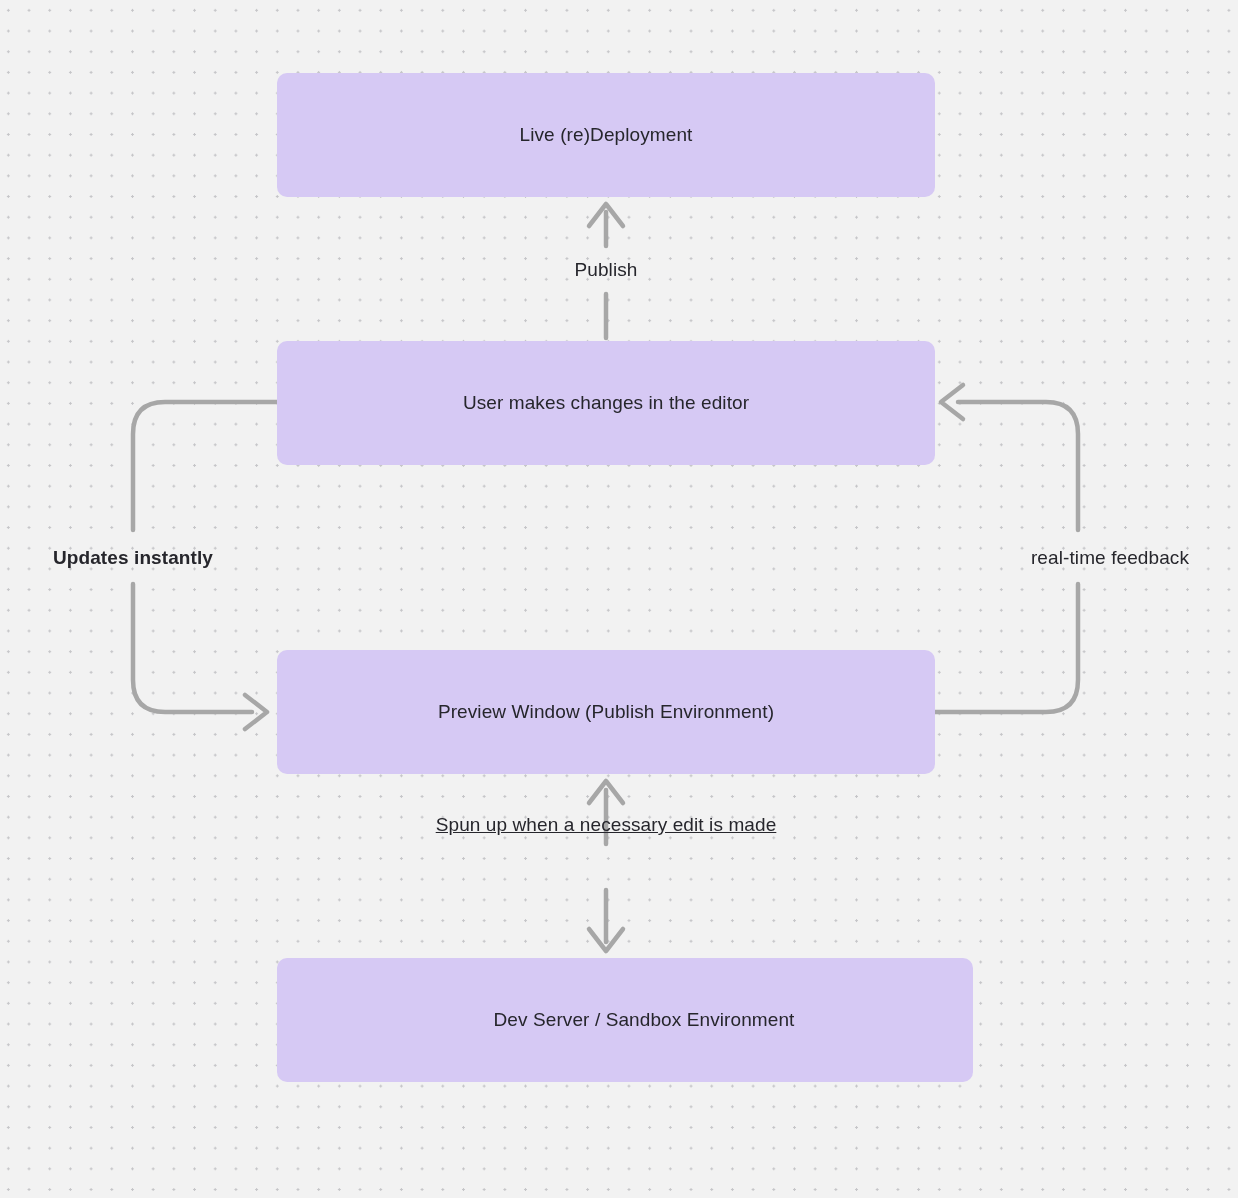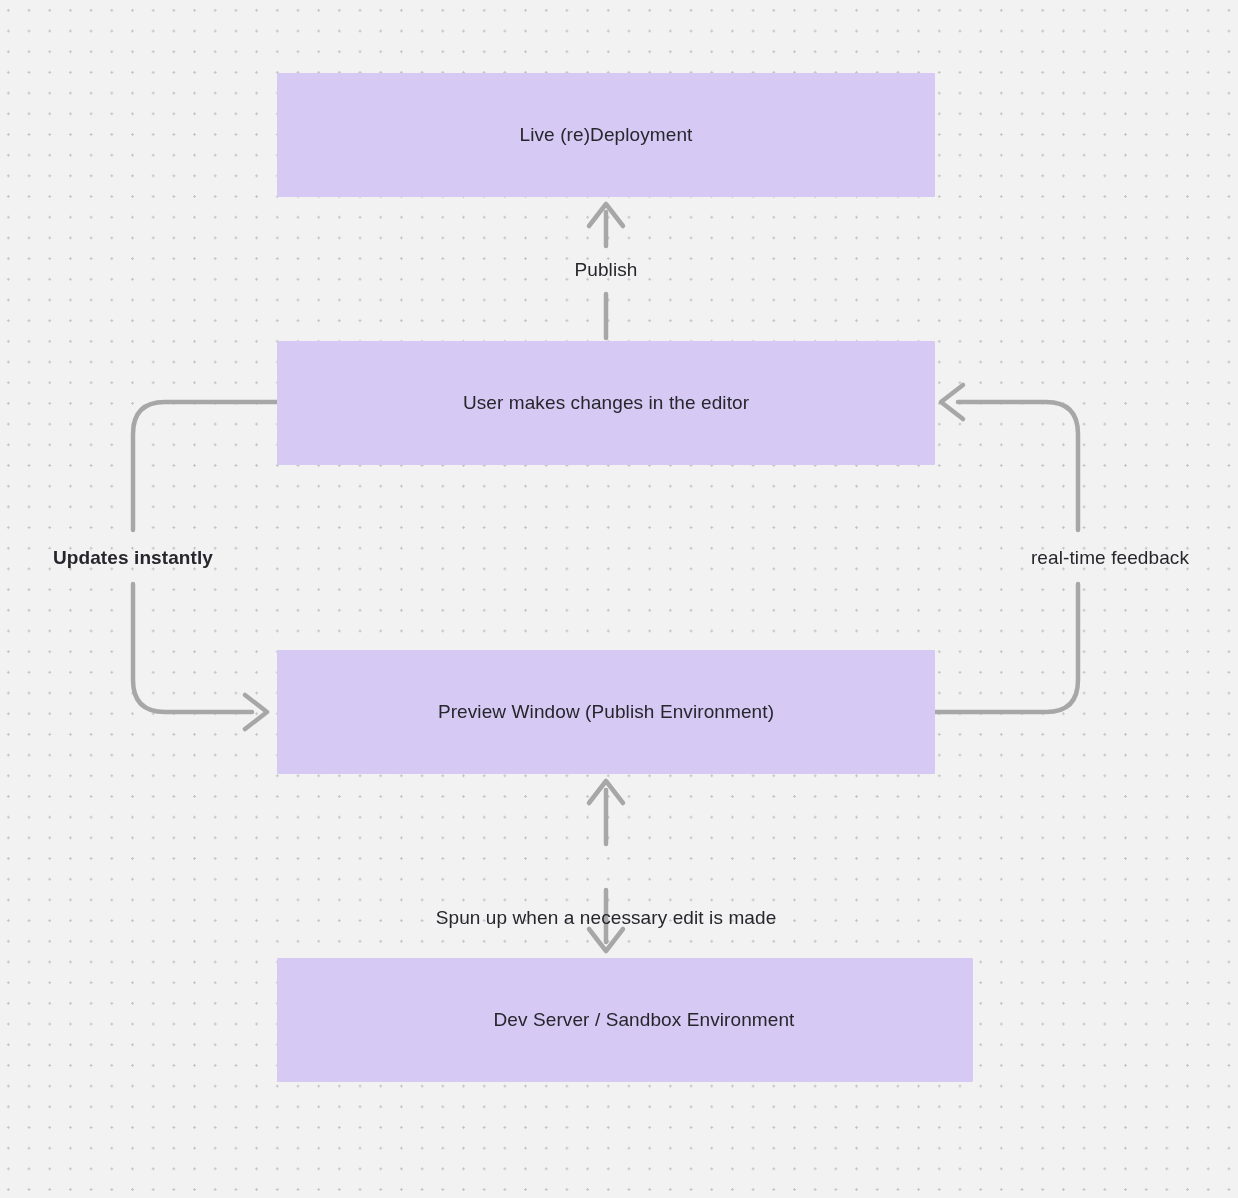--- a/index.html
+++ b/index.html
@@ -32,21 +32,21 @@
     fill: none;
     stroke-linecap: round;
     stroke-linejoin: round;
   }
   .node {
     position: absolute;
     left: 277px;
     width: 658px;
     height: 124px;
     background: #d6c9f4;
-    border-radius: 1px;
+    border-radius: 10px;
     display: flex;
     align-items: center;
     justify-content: center;
     font-size: 19px;
     color: #26262c;
     letter-spacing: 0.1px;
   }
   .edge-label {
     position: absolute;
     transform: translate(-50%, -50%);
@@ -104,15 +104,15 @@
   <div class="node" style="top: 958px; padding-left: 38px;">
     <span>Dev Server / Sandbox Environment</span>
   </div>
 
   <div class="edge-label" style="left: 606px; top: 270px;">Publish</div>
 
   <div class="edge-label" style="left: 133px; top: 558px; font-weight: bold;">Updates instantly</div>
 
   <div class="edge-label" style="left: 1078px; top: 558px; margin-left: 32px;">real-time feedback</div>
 
-  <div class="edge-label" style="left: 606px; top: 918px;">Spun up when a necessary edit is made</div>
+  <div class="edge-label" style="left: 606px; top: 825px; text-decoration: underline;">Spun up when a necessary edit is made</div>
 
 </div>
 
 </body></html>

